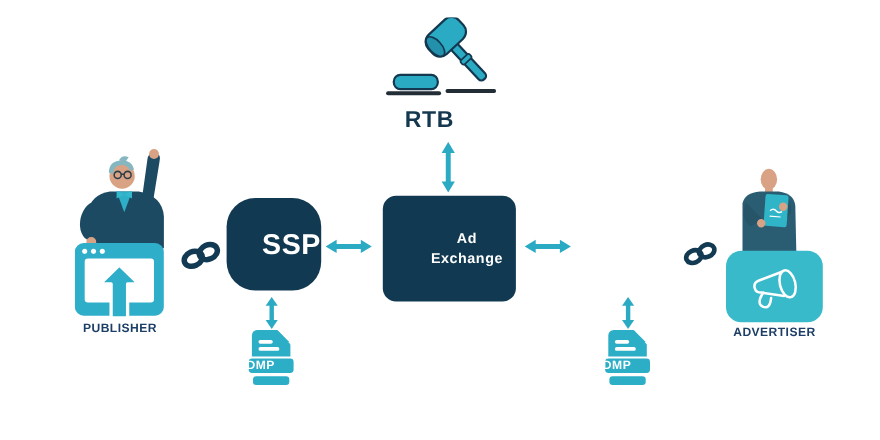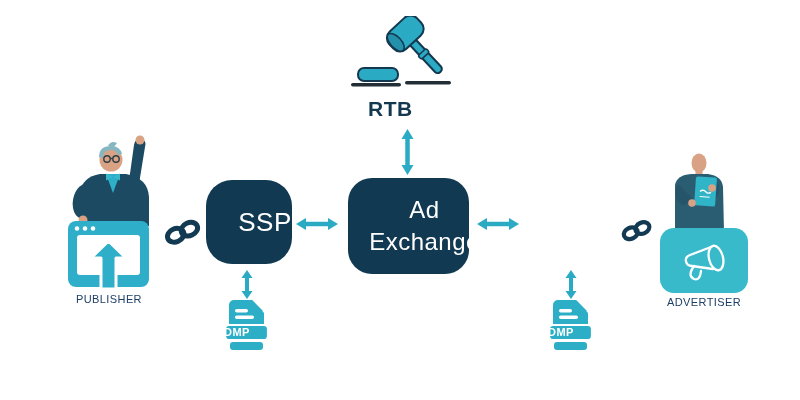--- a/index.html
+++ b/index.html
@@ -6,26 +6,26 @@
   .canvas{
     position:relative;width:800px;height:400px;background:#ffffff;overflow:hidden;
     font-family:"Liberation Sans", sans-serif;
   }
   .abs{position:absolute;}
   .node-box{
     background:#113A52;color:#ffffff;border-radius:26px;
     display:flex;align-items:center;justify-content:center;text-align:center;
     font-weight:700;
   }
-  .node-box .node-label{font-weight:400;letter-spacing:.5px;margin-left:32px;}
+  .node-box .node-label{font-weight:700;letter-spacing:.5px;margin-left:32px;}
   .ssp-box{left:206px;top:180px;width:86px;height:84px;font-size:26px;}
   .dsp-box{left:530px;top:182px;width:85px;height:85px;font-size:26px;}
-  .adex-box{left:348px;top:178px;width:121px;height:96px;font-size:24px;line-height:1.35;border-radius:24px;padding:0 8px;box-sizing:border-box;}
+  .adex-box{left:348px;top:178px;width:121px;height:96px;font-size:13px;line-height:1.35;border-radius:12px;padding:0 8px;box-sizing:border-box;}
   .rtb-label{left:368px;top:97px;width:80px;text-align:left;font-size:21px;font-weight:700;color:#14384F;letter-spacing:.5px;}
-  .actor-label{font-size:11px;font-weight:400;color:#1D3E66;letter-spacing:.4px;text-align:center;}
+  .actor-label{font-size:11px;font-weight:700;color:#1D3E66;letter-spacing:.4px;text-align:center;}
   .pub-label{left:58px;top:293px;width:102px;}
   .adv-label{left:650px;top:296px;width:108px;}
   .dmp-wrap{width:45px;height:50px;}
   .dmp-left{left:224px;top:300px;}
   .dmp-right{left:548px;top:300px;}
   .dmp-text{
     position:absolute;left:0;top:26px;width:45px;height:13px;
     color:#ffffff;font-size:11px;font-weight:700;text-align:left;line-height:13px;letter-spacing:.5px;
   }
   .chain{transform:rotate(-24deg);}

